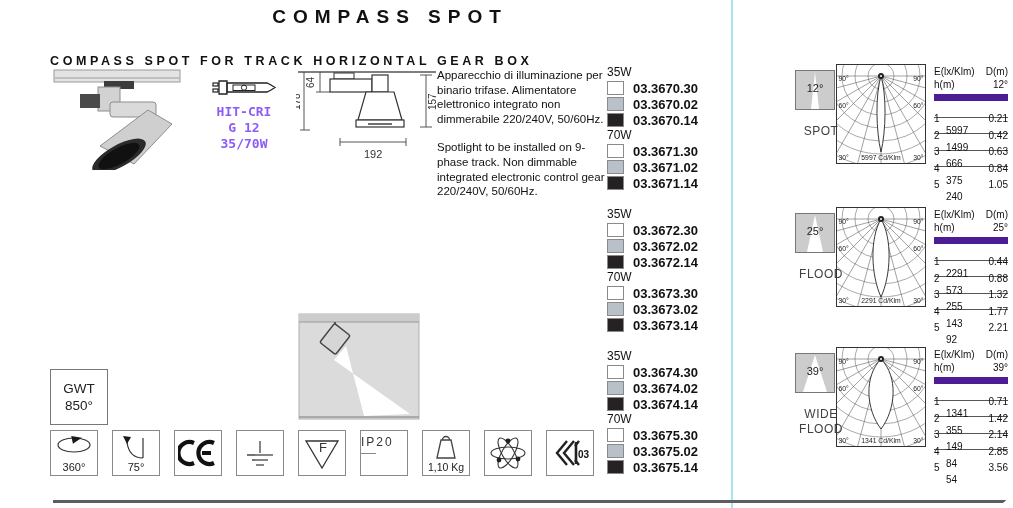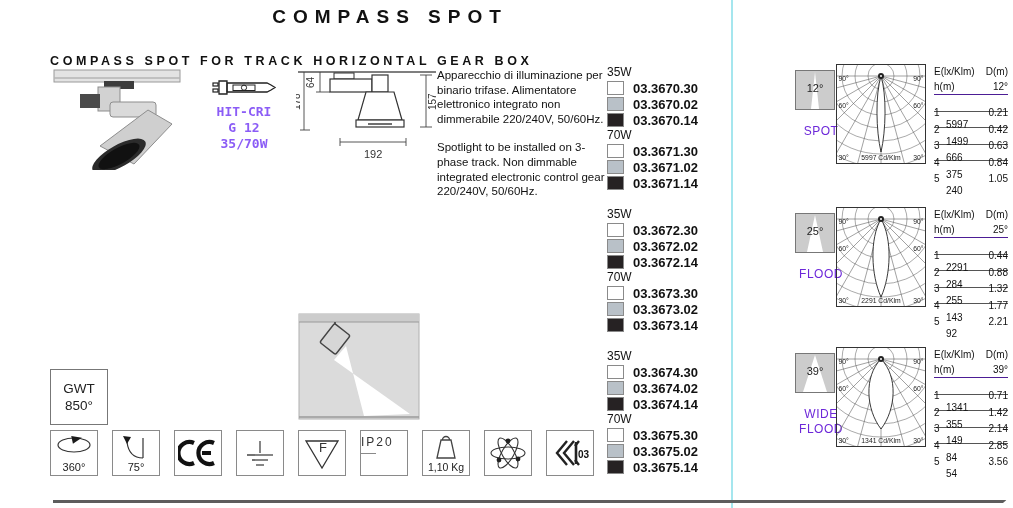--- a/index.html
+++ b/index.html
@@ -32,26 +32,26 @@
         box-sizing:border-box;background:#fff;display:flex;align-items:center;justify-content:center;}
   .cert-label{position:absolute;left:0;right:0;bottom:2px;text-align:center;font-size:11px;color:#222;}
   .ip-half{height:50%;display:flex;align-items:center;justify-content:center;
         font-size:12px;letter-spacing:2px;color:#333;}
   
   .pm-group{position:absolute;left:0;width:223px;height:125px;}
   .beam-box{position:absolute;left:5px;top:8px;width:40px;height:40px;background:#cccccc;
         border:1.2px solid #777;box-sizing:border-box;overflow:hidden;}
   .beam-angle{position:absolute;left:0;right:0;top:11px;text-align:center;font-size:11px;color:#222;}
   .beam-label{position:absolute;left:0;top:62px;width:62px;text-align:center;font-size:12px;
-        line-height:15px;color:#6d28d9;letter-spacing:0.5px;}
+        line-height:15px;color:#404040;letter-spacing:0.5px;}
   .polar-wrap{position:absolute;left:46px;top:2px;width:90px;height:100px;}
   .pm-table{position:absolute;left:144px;top:2px;width:74px;font-size:10px;color:#111;}
   .pmt-head{display:flex;justify-content:space-between;height:15px;align-items:center;}
-  .pmt-sub{display:flex;justify-content:space-between;height:15px;align-items:center;
-        border-bottom:1px solid #4c1d95;}
+  .pmt-sub{display:flex;justify-content:space-between;height:15px;align-items:flex-start;
+        border-bottom:7px solid #4c1d95;}
   .pmt-row{display:grid;grid-template-columns:12px 1fr 27px;height:15.5px;align-items:center;}
   .pmt-row.lined{border-bottom:1px solid #555;}
   .pmt-row .e{text-align:left;padding-right:7px;margin-top:24px;}
   .pmt-row .dd{text-align:right;}
   
   #fold-line{left:731px;top:0;width:2px;height:508px;background:#a5e6ee;}
   #bottom-bar{left:53px;top:500px;width:960px;height:3px;background:#5d5d5d;}
 </style>
 </head>
 <body>
@@ -116,21 +116,21 @@
       <line x1="44" y1="84" x2="110" y2="84" stroke="#444" stroke-width="0.9"></line>
       <line x1="44" y1="80" x2="44" y2="88" stroke="#444" stroke-width="0.9"></line>
       <line x1="110" y1="80" x2="110" y2="88" stroke="#444" stroke-width="0.9"></line>
       <text x="68" y="100" font-size="11" fill="#333" font-family="Liberation Sans, sans-serif">192</text>
     </svg>
     
   </div>
 
   <div class="abs" id="description">
     <p>Apparecchio di illuminazione per binario trifase. Alimentatore elettronico integrato non dimmerabile 220/240V, 50/60Hz.</p>
-    <p>Spotlight to be installed on 3-phase track. Non dimmable integrated electronic control gear 220/240V, 50/60Hz.</p>
+    <p>Spotlight to be installed on 9-phase track. Non dimmable integrated electronic control gear 220/240V, 50/60Hz.</p>
   </div>
 
   <div class="abs" id="codes-area" style="left:0;top:0;">
       <div class="codes-block" style="top: 65px;">
         <div class="watt-label">35W</div>
         <div class="code-row">
           <span class="swatch" style="background: rgb(255, 255, 255);"></span>
           <span class="code-text">03.3670.30</span>
         </div>
         <div class="code-row">
@@ -418,21 +418,21 @@
             <span>h(m)</span>
             <span>25°</span>
           </div>
           <div class="pmt-row lined">
             <span>1</span>
             <span class="e">2291</span>
             <span class="dd">0.44</span>
           </div>
           <div class="pmt-row lined">
             <span>2</span>
-            <span class="e">284</span>
+            <span class="e">573</span>
             <span class="dd">0.88</span>
           </div>
           <div class="pmt-row lined">
             <span>3</span>
             <span class="e">255</span>
             <span class="dd">1.32</span>
           </div>
           <div class="pmt-row lined">
             <span>4</span>
             <span class="e">143</span>

